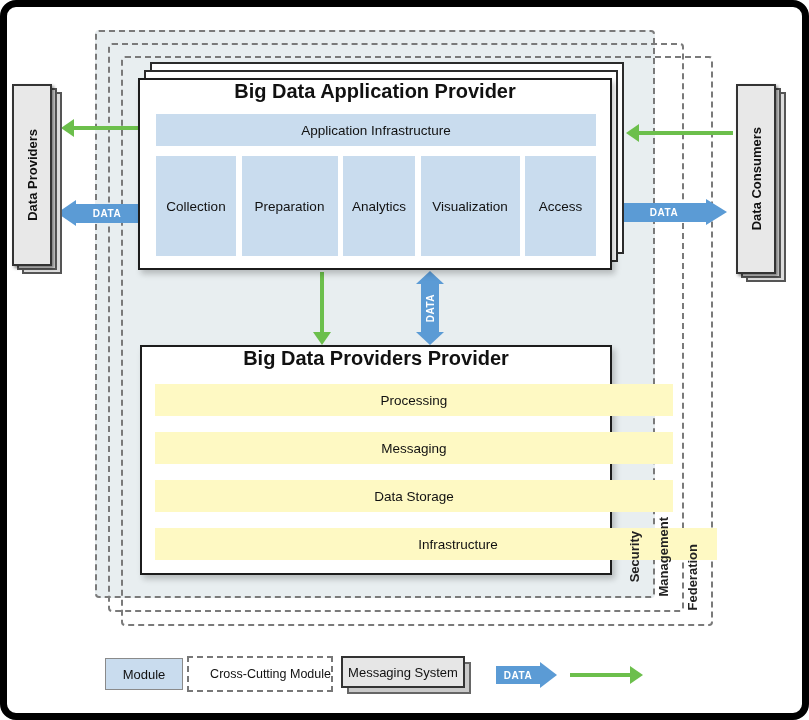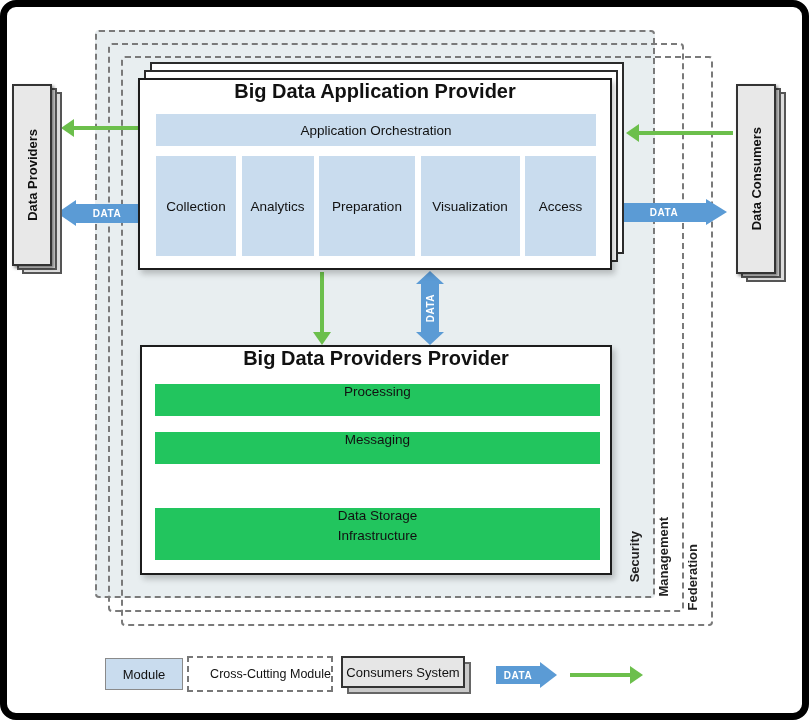--- a/index.html
+++ b/index.html
@@ -31,23 +31,23 @@
 
   #orchestration { position:absolute; left:16px; top:34px; width:440px; height:32px; background:#c9dcee;
                    display:flex; align-items:center; justify-content:center; font-size:13.5px; }
   #modules { position:absolute; left:16px; top:76px; width:440px; height:100px; display:flex; justify-content:space-between;border-radius:20px; }
   .module { background:#c9dcee; height:100px; display:flex; align-items:center; justify-content:center; font-size:13.5px; text-align:center; }
   .m0 { width:80px; } .m1 { width:96px; } .m2 { width:72px; } .m3 { width:99px; } .m4 { width:71px; }
 
   
   #fw-box { position:absolute; left:140px; top:345px; width:472px; height:230px; background:#fff;
             border:2px solid #1c1c1c; box-sizing:border-box; box-shadow:3px 4px 6px rgba(0,0,0,.22); }
-  .fw-bar { position:absolute; left:13px; width:445px; height:32px; background:#22c55e;
-            display:flex; justify-content:center; font-size:13.5px; }
-  #fw-bar-0 { top:37px; } #fw-bar-1 { top:85px; } #fw-bar-2 { top:133px;margin-top:28px; } #fw-bar-3 { top:181px; }
+  .fw-bar { position:absolute; left:13px; width:518px; height:32px; background:#fef9c3;
+            display:flex; align-items:center; justify-content:center; font-size:13.5px; }
+  #fw-bar-0 { top:37px; } #fw-bar-1 { top:85px; } #fw-bar-2 { top:133px; } #fw-bar-3 { top:181px;padding-left:44px; }
 
   
   .ext-stack { position:absolute; }
   #providers-stack { left:12px; top:84px; width:64px; height:196px; }
   #consumers-stack { left:736px; top:84px; width:64px; height:204px; }
   .ext-layer, .ext-front { position:absolute; width:40px; box-sizing:border-box; }
   .ext-layer { background:#dcdcdc; border:2px solid #555; }
   .ext-front { background:#e8e8e8; border:2px solid #333; display:flex; align-items:center; justify-content:center;
                box-shadow:2px 2px 3px rgba(0,0,0,.45); }
   #providers-stack .ext-layer, #providers-stack .ext-front { height:182px; }
@@ -120,31 +120,31 @@
     <span class="vtext">DATA</span>
   </div>
   <div class="tri" id="data-vert-head-top"></div>
   <div class="tri" id="data-vert-head-bottom"></div>
 
   <div class="sheet" id="app-sheet-3"></div>
   <div class="sheet" id="app-sheet-2"></div>
   <div id="app-box">
     <div class="box-title">Big Data Application Provider</div>
     <div id="orchestration">
-      <span>Application Orchestration</span>
+      <span>Application Infrastructure</span>
     </div>
     <div id="modules">
       <div class="module m0">
         <span>Collection</span>
       </div>
+      <div class="module m1">
+        <span>Preparation</span>
+      </div>
       <div class="module m2">
         <span>Analytics</span>
-      </div>
-      <div class="module m1">
-        <span>Preparation</span>
       </div>
       <div class="module m3">
         <span>Visualization</span>
       </div>
       <div class="module m4">
         <span>Access</span>
       </div>
     </div>
   </div>
 
@@ -186,21 +186,21 @@
 
   <div id="legend-module">
     <span>Module</span>
   </div>
   <div id="legend-cc">
     <span>Cross-Cutting Module</span>
   </div>
   <div id="legend-ext">
     <div id="legend-ext-back"></div>
     <div id="legend-ext-front">
-      <span>Consumers System</span>
+      <span>Messaging System</span>
     </div>
   </div>
   <div class="barrow-body" id="legend-data-body">
     <span>DATA</span>
   </div>
   <div class="tri" id="legend-data-head"></div>
   <div class="garrow-line" id="legend-green-line"></div>
   <div class="tri" id="legend-green-head"></div>
 </div>
 

